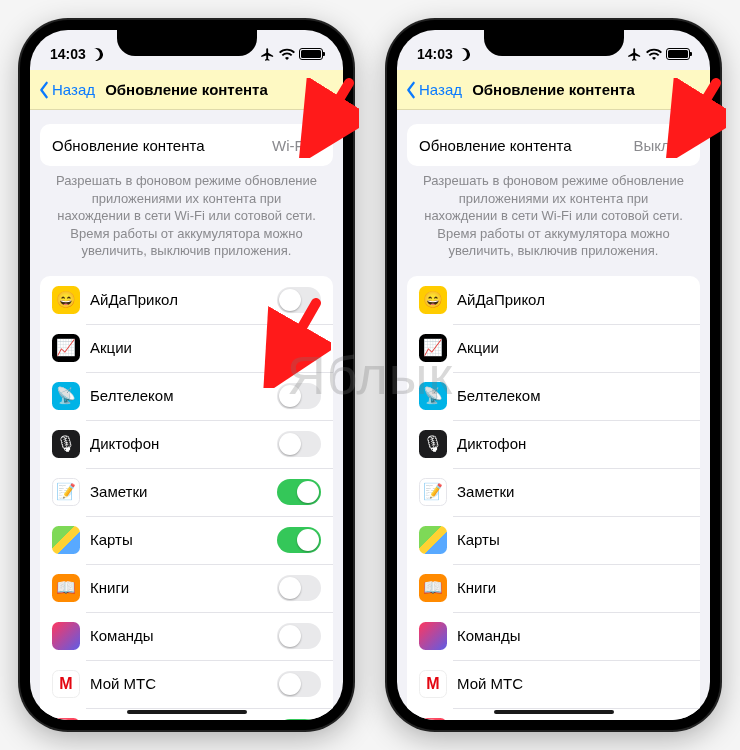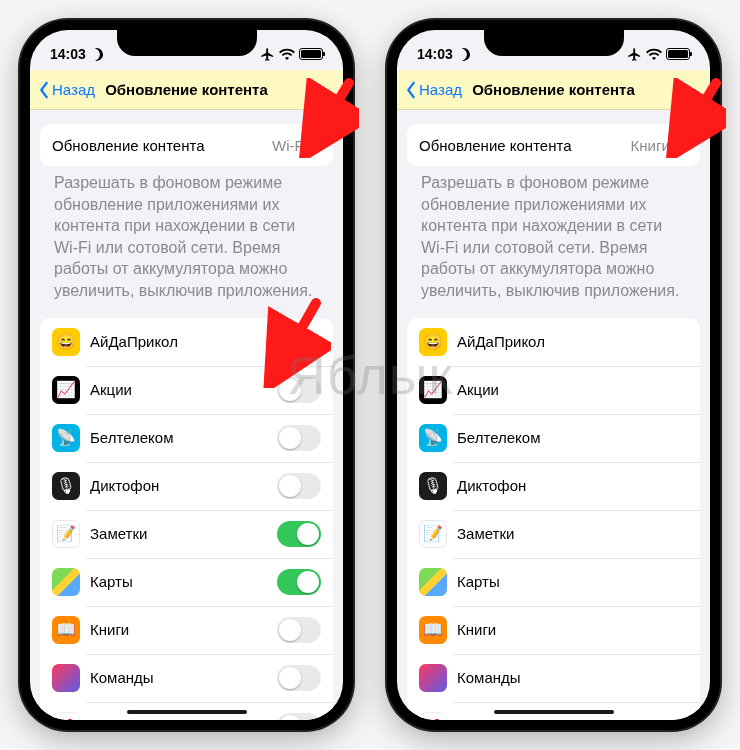--- a/index.html
+++ b/index.html
@@ -44,21 +44,21 @@
   .row {
     display:flex; align-items:center; justify-content:space-between;
     padding: 10px 12px; min-height: 42px; position: relative;
   }
   .row + .row::before {
     content:""; position:absolute; top:0; left:46px; right:0; height:.5px; background:#e3e3e8;
   }
   .row .left { display:flex; align-items:center; gap:10px; }
   .row .label { font-size: 15px; color:#000; }
   .row .value { font-size: 15px; color:#8a8a8e; display:flex; align-items:center; gap:6px; }
-  .footer-note { font-size: 16px; color:#8a8a8e; padding: 6px 14px 2px; line-height: 1.35; }
+  .footer-note { font-size: 13px; color:#8a8a8e; padding: 6px 14px 2px; line-height: 1.35; text-align: center; }
 
   .app-icon {
     width: 28px; height: 28px; border-radius: 6.5px; display:flex; align-items:center; justify-content:center;
     font-size: 16px; color:#fff; flex-shrink:0;
   }
   .ic-joy { background:#ffcc00; }
   .ic-stocks { background:#000; }
   .ic-belt { background:#00b3e6; }
   .ic-voice { background:#1c1c1e; }
   .ic-notes { background:#fff; border:1px solid #e5e5ea; }
@@ -304,21 +304,21 @@
           <span>Назад</span>
         </div>
         <div class="title">Обновление контента</div>
       </div>
 
       <div class="content">
         <div class="group single">
           <div class="row">
             <span class="label">Обновление контента</span>
             <span class="value">
-              <span>Книги.</span>
+              <span>Выкл.</span>
               <svg class="chev-right" viewBox="0 0 10 16">
                   <path d="M3 2 L8 8 L3 14"></path>
                 </svg>
             </span>
           </div>
         </div>
         <div class="footer-note">Разрешать в фоновом режиме обновление приложениями их контента при нахождении в сети Wi-Fi или сотовой сети. Время работы от аккумулятора можно увеличить, выключив приложения.</div>
 
         <div class="group" id="apps-right">
             <div class="row">

